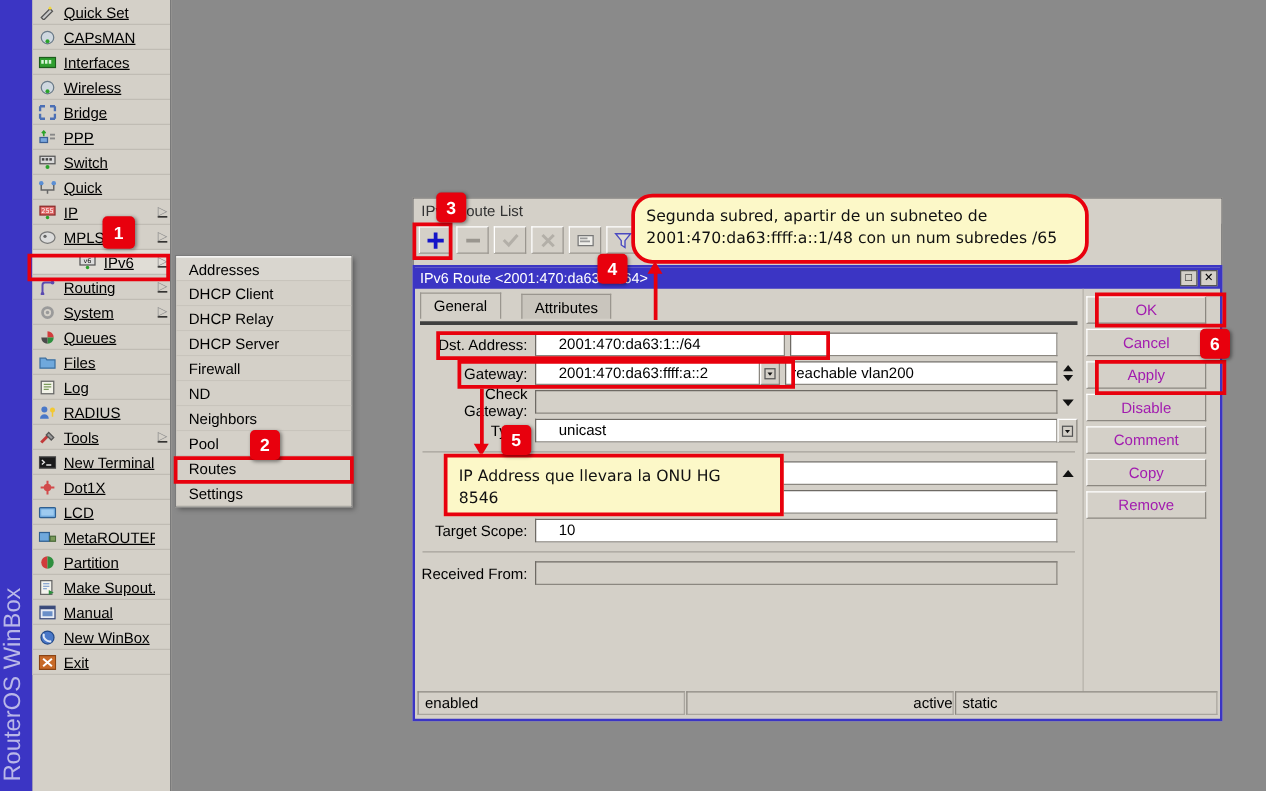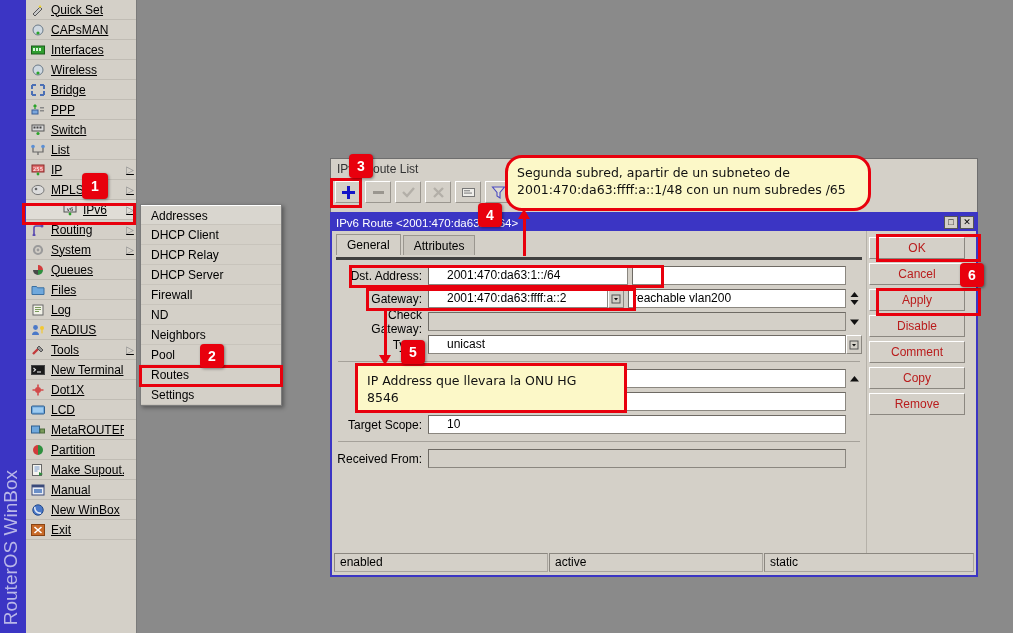--- a/index.html
+++ b/index.html
@@ -171,21 +171,21 @@
   }
 
   .tabs { display: flex; height: 21px; align-items: flex-end; margin-bottom: 2px; }
   .tab {
     height: 20px; line-height: 20px;
     padding: 0 10px;
     font-size: 12px;
     background: #c9c5bd;
     border: 1px solid #9a968f;
     border-bottom: none;
-    margin-right: 2px;
+    margin-right: 16px;
   }
   .tab.active { background: #d4d0c8; height: 21px; line-height: 21px; font-weight: normal; }
 
   .tab-panel {
     border-top: 3px solid #404040;
     padding-top: 5px;
   }
 
   .frow {
     display: flex;
@@ -248,40 +248,40 @@
     display: block;
     width: 96px;
     height: 22px;
     line-height: 20px;
     text-align: center;
     font-size: 12px;
     background: #d4d0c8;
     border: 1px solid #8b8780;
     border-top-color: #fff; border-left-color: #fff;
     margin-bottom: 4px;
-    color: #b91c1c;
+    color: #a21caf;
   }
 
   .statusbar {
     position: absolute;
     left: 2px; right: 2px; bottom: 3px;
     height: 19px;
     display: flex;
   }
   .sb-cell {
     height: 19px;
     line-height: 17px;
     font-size: 12px;
     padding-left: 5px;
     background: #d4d0c8;
     border: 1px solid #a9a59e;
     border-top-color: #8b8780; border-left-color: #8b8780;
   }
   .sb-cell.c1 { flex: 0 0 214px; }
-  .sb-cell.c2 { flex: 0 0 214px; margin-left: 1px;}
+  .sb-cell.c2 { flex: 0 0 214px; margin-left: 1px; text-align: right;}
   .sb-cell.c3 { flex: 1 1 auto; margin-left: 1px;}
 
   
   .badge {
     position: absolute;
     background: #e8000d;
     color: #fff;
     font-weight: bold;
     font-size: 14px;
     border-radius: 4px;
@@ -415,21 +415,21 @@
         <span class="mi-arrow"></span>
       </div>
       <div class="menu-item">
         <span class="mi-icon">
           <svg width="14" height="12" viewBox="0 0 14 12">
             <circle cx="2" cy="2.5" r="1.8" fill="#5b8fd4"></circle>
             <circle cx="12" cy="2.5" r="1.8" fill="#5b8fd4"></circle>
             <path d="M2 4v4h10V4M7 8v3" stroke="#666" stroke-width="1.2" fill="none"></path>
           </svg>
         </span>
-        <span class="mi-label">List</span>
+        <span class="mi-label">Quick</span>
         <span class="mi-arrow"></span>
       </div>
       <div class="menu-item">
         <span class="mi-icon">
           <svg width="14" height="12" viewBox="0 0 14 12">
             <rect x="1" y="1" width="12" height="7" fill="#e06a6a" stroke="#8b2a2a"></rect>
             <text x="7" y="6.6" font-size="5.2" fill="#fff" text-anchor="middle" font-family="DejaVu Sans">255</text>
             <circle cx="7" cy="10" r="1.4" fill="#2aa32a"></circle>
           </svg>
         </span>

